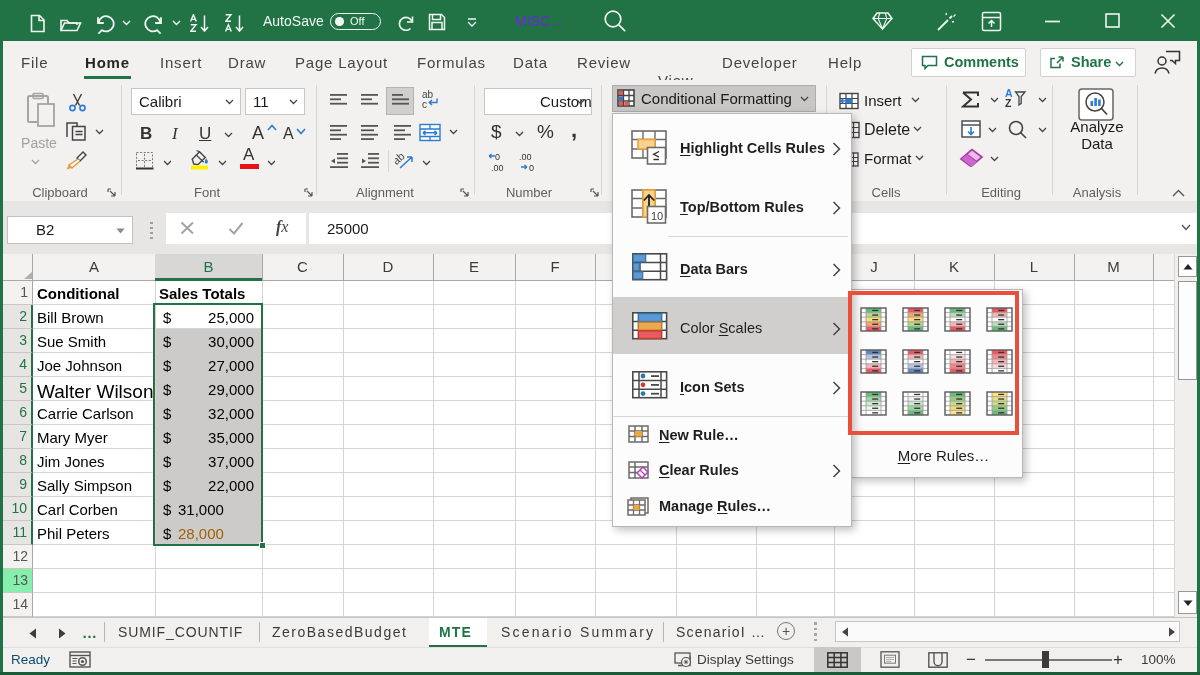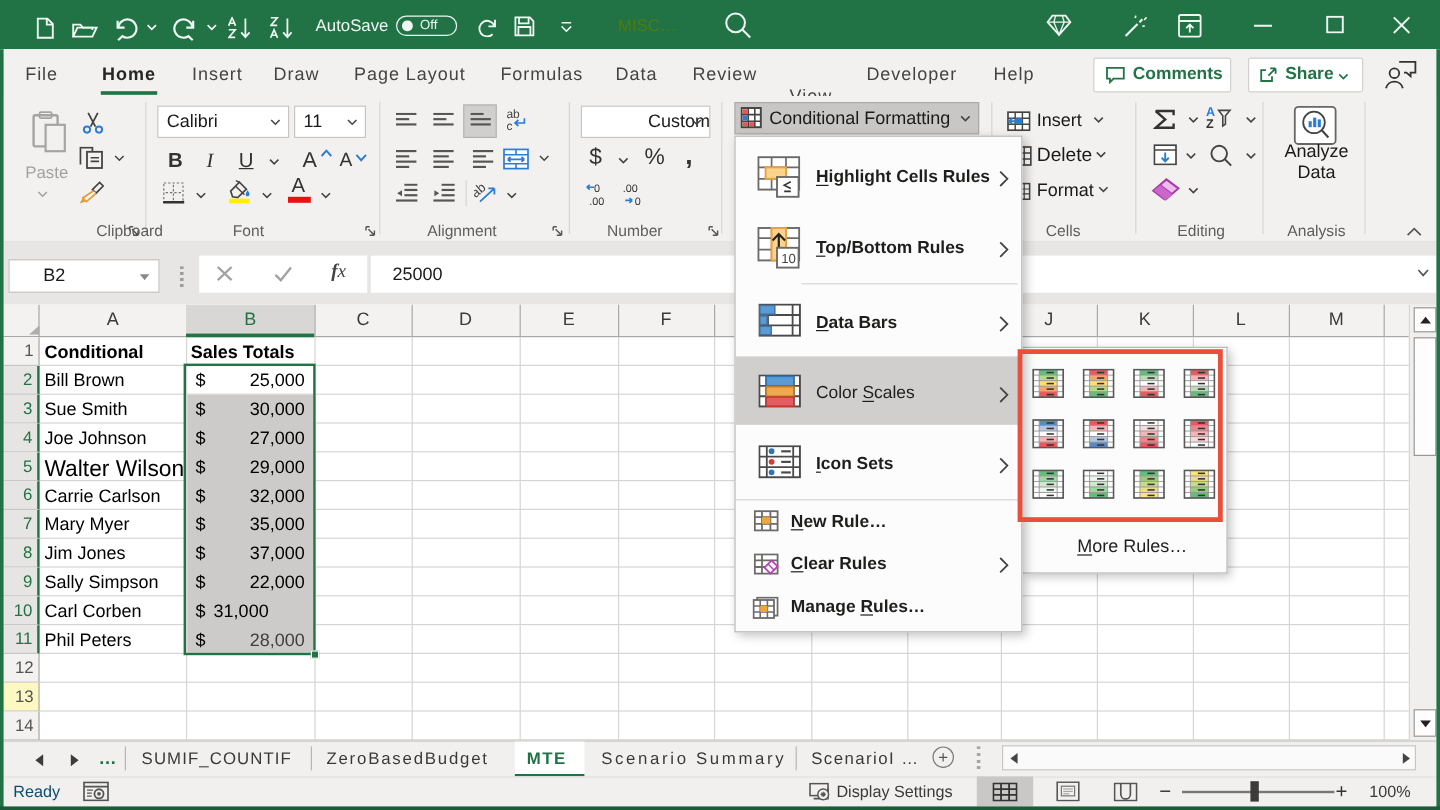--- a/index.html
+++ b/index.html
@@ -52,21 +52,21 @@
     <path d="M15.5 1.5 v5.5 h-5.5" fill="none" stroke="#f0f7f2" stroke-width="1.6"></path>
     <path d="M15 6.5 a6.5 6.5 0 1 0 -1.5 7" fill="none" stroke="#f0f7f2" stroke-width="1.6"></path>
   </svg>
 <svg class="abs" style="left:428px;top:13px;" width="18" height="18" viewBox="0 0 18 18">
     <path d="M1.5 1.5 h12 l3 3 v12 h-15 z" fill="none" stroke="#f0f7f2" stroke-width="1.5"></path>
     <path d="M4.5 1.5 v5 h8 v-5 M4 16.5 v-7 h10 v7" fill="none" stroke="#f0f7f2" stroke-width="1.5"></path>
   </svg>
 <svg class="abs" style="left:467px;top:18px;" width="10" height="9" viewBox="0 0 10 9">
     <path d="M1 1 h8 M1 4 l4 4 4-4" fill="none" stroke="#f0f7f2" stroke-width="1.3"></path>
   </svg>
-<div class="abs" style="left:515px;top:13px;color:#4d7c0f;font-size:14px;">MISC…</div>
+<div class="abs" style="left:515px;top:13px;color:#6d28d9;font-size:14px;">MISC…</div>
 <svg class="abs" style="left:603px;top:9px;" width="25" height="25" viewBox="0 0 25 25">
     <circle cx="10" cy="10" r="7.8" fill="none" stroke="#f0f7f2" stroke-width="1.7"></circle>
     <path d="M15.8 15.8 l6.4 6.4" stroke="#f0f7f2" stroke-width="1.7"></path>
   </svg>
 <svg class="abs" style="left:871px;top:11px;" width="23" height="20" viewBox="0 0 23 20">
     <path d="M6 2 h11 l4 5.5 -9.5 10.5 -9.5 -10.5 z" fill="none" stroke="#f0f7f2" stroke-width="1.5"></path>
     <path d="M2 7.5 h19 M8.7 2 l-1.5 5.5 4.3 10.5 4.3-10.5 -1.5-5.5" fill="none" stroke="#f0f7f2" stroke-width="1.1"></path>
   </svg>
 <svg class="abs" style="left:936px;top:11px;" width="21" height="21" viewBox="0 0 21 21">
     <path d="M2 19 L12 9" stroke="#f0f7f2" stroke-width="1.8"></path>
@@ -149,21 +149,21 @@
     <path d="M9.5 9.5 h7 M9.5 12.5 h7" stroke="#444" stroke-width="1.3"></path>
   </svg>
 <svg class="abs" style="left:95px;top:129px;" width="9" height="6" viewBox="0 0 9 6">
     <path d="M1 1 l3.5 3.5 L8 1" fill="none" stroke="#444" stroke-width="1.3"></path>
   </svg>
 <svg class="abs" style="left:65px;top:150px;" width="22" height="20" viewBox="0 0 22 20">
     <path d="M12 8 l6-6 3 3 -6 6 z" fill="none" stroke="#444" stroke-width="1.4"></path>
     <path d="M13 9 l-9 6 3 3 8-7" fill="#fff" stroke="#e49c39" stroke-width="1.5"></path>
     <path d="M3.5 15.5 l-2 4 5-1.5" fill="#e49c39"></path>
   </svg>
-<div class="abs" style="left:0px;top:185px;width:120px;text-align:center;font-size:13px;color:#605e5c;margin-left:48px;">Clipboard</div>
+<div class="abs" style="left:0px;top:185px;width:120px;text-align:center;font-size:13px;color:#605e5c;">Clipboard</div>
 <svg class="abs" style="left:107px;top:188px;" width="10" height="10" viewBox="0 0 10 10">
     <path d="M1 1 h3 M1 1 v3 M3 3 l5 5 M8 8 v-4 M8 8 h-4" fill="none" stroke="#555" stroke-width="1.2"></path>
   </svg>
 <div class="abs" style="left:131px;top:88px;width:110px;height:27px;background:#fff;border:1px solid #c8c6c4;"></div>
 <div class="abs" style="left:139px;top:93px;font-size:15px;color:#1a1a1a;">Calibri</div>
 <svg class="abs" style="left:225px;top:99px;" width="9" height="6" viewBox="0 0 9 6">
     <path d="M1 1 l3.5 3.5 L8 1" fill="none" stroke="#444" stroke-width="1.3"></path>
   </svg>
 <div class="abs" style="left:245px;top:88px;width:60px;height:27px;background:#fff;border:1px solid #c8c6c4;"></div>
 <div class="abs" style="left:253px;top:93px;font-size:15px;color:#1a1a1a;">11</div>
@@ -459,21 +459,21 @@
 <div class="abs" style="left:3px;top:329px;width:30px;height:24px;background:#e7e5e3;border-right:2px solid #217346;border-bottom:1px solid #c9c7c5;color:#217346;font-size:14px;text-align:right;padding:3px 4px 0 0;">3</div>
 <div class="abs" style="left:3px;top:353px;width:30px;height:24px;background:#e7e5e3;border-right:2px solid #217346;border-bottom:1px solid #c9c7c5;color:#217346;font-size:14px;text-align:right;padding:3px 4px 0 0;">4</div>
 <div class="abs" style="left:3px;top:377px;width:30px;height:24px;background:#e7e5e3;border-right:2px solid #217346;border-bottom:1px solid #c9c7c5;color:#217346;font-size:14px;text-align:right;padding:3px 4px 0 0;">5</div>
 <div class="abs" style="left:3px;top:401px;width:30px;height:24px;background:#e7e5e3;border-right:2px solid #217346;border-bottom:1px solid #c9c7c5;color:#217346;font-size:14px;text-align:right;padding:3px 4px 0 0;">6</div>
 <div class="abs" style="left:3px;top:425px;width:30px;height:24px;background:#e7e5e3;border-right:2px solid #217346;border-bottom:1px solid #c9c7c5;color:#217346;font-size:14px;text-align:right;padding:3px 4px 0 0;">7</div>
 <div class="abs" style="left:3px;top:449px;width:30px;height:24px;background:#e7e5e3;border-right:2px solid #217346;border-bottom:1px solid #c9c7c5;color:#217346;font-size:14px;text-align:right;padding:3px 4px 0 0;">8</div>
 <div class="abs" style="left:3px;top:473px;width:30px;height:24px;background:#e7e5e3;border-right:2px solid #217346;border-bottom:1px solid #c9c7c5;color:#217346;font-size:14px;text-align:right;padding:3px 4px 0 0;">9</div>
 <div class="abs" style="left:3px;top:497px;width:30px;height:24px;background:#e7e5e3;border-right:2px solid #217346;border-bottom:1px solid #c9c7c5;color:#217346;font-size:14px;text-align:right;padding:3px 4px 0 0;">10</div>
 <div class="abs" style="left:3px;top:521px;width:30px;height:24px;background:#e7e5e3;border-right:2px solid #217346;border-bottom:1px solid #c9c7c5;color:#217346;font-size:14px;text-align:right;padding:3px 4px 0 0;">11</div>
 <div class="abs" style="left:3px;top:545px;width:30px;height:24px;background:#f3f2f1;border-right:1px solid #aaa8a6;border-bottom:1px solid #c9c7c5;color:#555;font-size:14px;text-align:right;padding:3px 4px 0 0;">12</div>
-<div class="abs" style="left:3px;top:569px;width:30px;height:24px;background:#fef9c3;border-right:1px solid #aaa8a6;border-bottom:1px solid #c9c7c5;color:#555;font-size:14px;text-align:right;padding:3px 4px 0 0;">13</div>
+<div class="abs" style="left:3px;top:569px;width:30px;height:24px;background:#86efac;border-right:1px solid #aaa8a6;border-bottom:1px solid #c9c7c5;color:#555;font-size:14px;text-align:right;padding:3px 4px 0 0;">13</div>
 <div class="abs" style="left:3px;top:593px;width:30px;height:24px;background:#f3f2f1;border-right:1px solid #aaa8a6;border-bottom:1px solid #c9c7c5;color:#555;font-size:14px;text-align:right;padding:3px 4px 0 0;">14</div>
 <div class="abs" style="left:33px;top:304px;width:1141px;height:1px;background:#d7d5d3;"></div>
 <div class="abs" style="left:33px;top:328px;width:1141px;height:1px;background:#d7d5d3;"></div>
 <div class="abs" style="left:33px;top:352px;width:1141px;height:1px;background:#d7d5d3;"></div>
 <div class="abs" style="left:33px;top:376px;width:1141px;height:1px;background:#d7d5d3;"></div>
 <div class="abs" style="left:33px;top:400px;width:1141px;height:1px;background:#d7d5d3;"></div>
 <div class="abs" style="left:33px;top:424px;width:1141px;height:1px;background:#d7d5d3;"></div>
 <div class="abs" style="left:33px;top:448px;width:1141px;height:1px;background:#d7d5d3;"></div>
 <div class="abs" style="left:33px;top:472px;width:1141px;height:1px;background:#d7d5d3;"></div>
 <div class="abs" style="left:33px;top:496px;width:1141px;height:1px;background:#d7d5d3;"></div>
@@ -520,21 +520,21 @@
 <div class="abs" style="left:163px;top:453px;font-size:15px;color:#000;">$</div>
 <div class="abs" style="left:178px;top:453px;width:76px;text-align:right;font-size:15px;color:#000;">37,000</div>
 <div class="abs" style="left:37px;top:477px;font-size:15px;color:#000;">Sally Simpson</div>
 <div class="abs" style="left:163px;top:477px;font-size:15px;color:#000;">$</div>
 <div class="abs" style="left:178px;top:477px;width:76px;text-align:right;font-size:15px;color:#000;">22,000</div>
 <div class="abs" style="left:37px;top:501px;font-size:15px;color:#000;">Carl Corben</div>
 <div class="abs" style="left:163px;top:501px;font-size:15px;color:#000;">$</div>
 <div class="abs" style="left:178px;top:501px;width:76px;text-align:left;font-size:15px;color:#000;">31,000</div>
 <div class="abs" style="left:37px;top:525px;font-size:15px;color:#000;">Phil Peters</div>
 <div class="abs" style="left:163px;top:525px;font-size:15px;color:#000;">$</div>
-<div class="abs" style="left:178px;top:525px;width:76px;text-align:right;font-size:15px;color:#404040;">28,000</div>
+<div class="abs" style="left:178px;top:525px;width:76px;text-align:left;font-size:15px;color:#a16207;">28,000</div>
 <div class="abs" style="left:153px;top:303px;width:110px;height:243px;border:2px solid #217346;"></div>
 <div class="abs" style="left:259px;top:542px;width:7px;height:7px;background:#217346;border:1px solid #fff;"></div>
 <div class="abs" style="left:1174px;top:254px;width:23px;height:363px;background:#f0efee;border-left:1px solid #d8d6d4;"></div>
 <div class="abs" style="left:1178px;top:256px;width:19px;height:21px;background:#fdfdfd;border:1px solid #999795;"></div>
 <svg class="abs" style="left:1183px;top:263px;" width="10" height="7" viewBox="0 0 10 7">
     <path d="M0.5 6.5 L5 1 L9.5 6.5 z" fill="#222"></path>
   </svg>
 <div class="abs" style="left:1178px;top:281px;width:19px;height:99px;background:#fdfdfd;border:1px solid #999795;"></div>
 <div class="abs" style="left:1178px;top:591px;width:19px;height:23px;background:#fdfdfd;border:1px solid #999795;"></div>
 <svg class="abs" style="left:1183px;top:600px;" width="10" height="7" viewBox="0 0 10 7">

